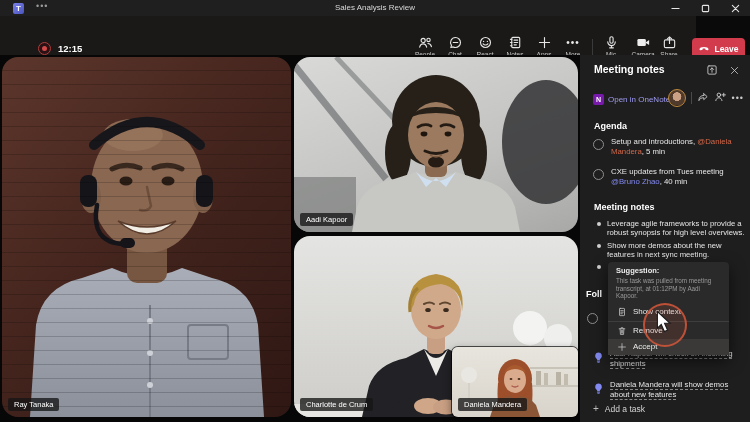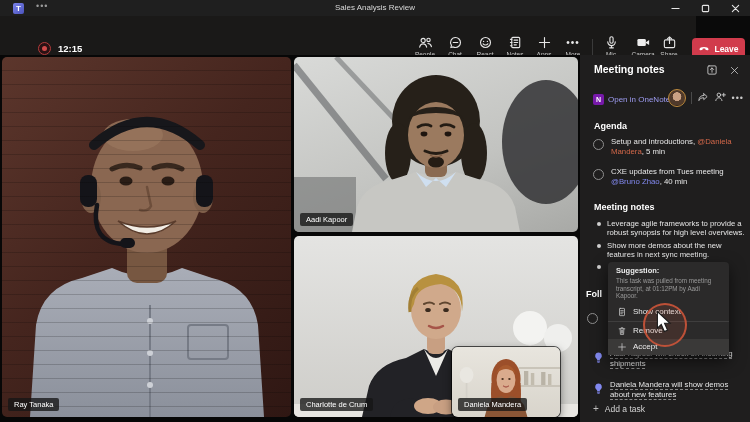--- a/index.html
+++ b/index.html
@@ -27,31 +27,31 @@
   .tbtn { position:absolute; top:19px; width:34px; text-align:center; color:#ededed; cursor:default; }
   .tbtn .ticon { display:block; height:15px; }
   .tbtn .tlbl { display:block; font-size:6.5px; color:#c6c6c6; margin-top:1px; }
   .tb-divider { position:absolute; left:592px; top:23px; width:1px; height:22px; background:#3a3a3a; }
   .leave-btn { position:absolute; left:692px; top:22px; width:53px; height:22px; border-radius:4px;
                background:#d13b4c; display:flex; align-items:center; justify-content:center; gap:4px;
                color:#fff; font-size:8.5px; font-weight:bold; }
 
   
   .stage { position:absolute; left:0; top:55px; width:580px; height:367px; background:#070707; }
-  .tile { position:absolute; border-radius:5px; overflow:hidden; }
+  .tile { position:absolute; border-radius:16px; overflow:hidden; }
   .tile svg { display:block; width:100%; height:100%; }
   .tile-ray { left:2px; top:2px; width:289px; height:360px;
               background:linear-gradient(135deg,#5c362c 0%,#45251e 45%,#2f1713 100%); }
   .tile-ray::before { content:""; position:absolute; inset:0;
               background:repeating-linear-gradient(180deg, rgba(0,0,0,0) 0 13px, rgba(0,0,0,.18) 13px 14px); }
   .tile-aadi { left:294px; top:2px; width:284px; height:175px;
               background:linear-gradient(160deg,#d9dad8 0%,#c2c3c0 60%,#a8a9a6 100%); }
   .tile-charlotte { left:294px; top:181px; width:284px; height:181px;
               background:linear-gradient(180deg,#e4e4e2 0%,#cecdc9 100%); }
-  .tile-daniela { left:452px; top:292px; width:108px; height:70px; border-radius:6px;
+  .tile-daniela { left:452px; top:292px; width:126px; height:70px; border-radius:6px;
               background:linear-gradient(180deg,#e8e5de 0%,#d8d4cb 100%);
               box-shadow:0 0 0 1px rgba(0,0,0,.65), 0 3px 8px rgba(0,0,0,.5); }
   .vlabel { position:absolute; left:6px; bottom:6px; background:rgba(22,22,22,.78); color:#fff;
             font-size:7.5px; padding:2px 6px; border-radius:2px; white-space:nowrap; }
 
   
   .panel { position:absolute; left:580px; top:55px; width:170px; height:367px; background:#1f1e1e; }
   .panel-title { position:absolute; left:14px; top:8px; color:#fff; font-size:10.5px; font-weight:bold; }
   .panel-hicon { position:absolute; top:7px; color:#cfcfcf; }
   .onenote-row { position:absolute; left:13px; top:39px; display:flex; align-items:center; gap:4px; }

